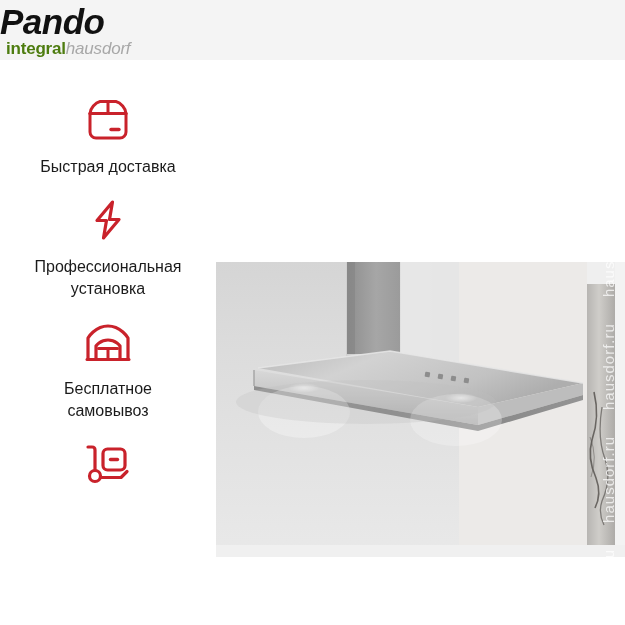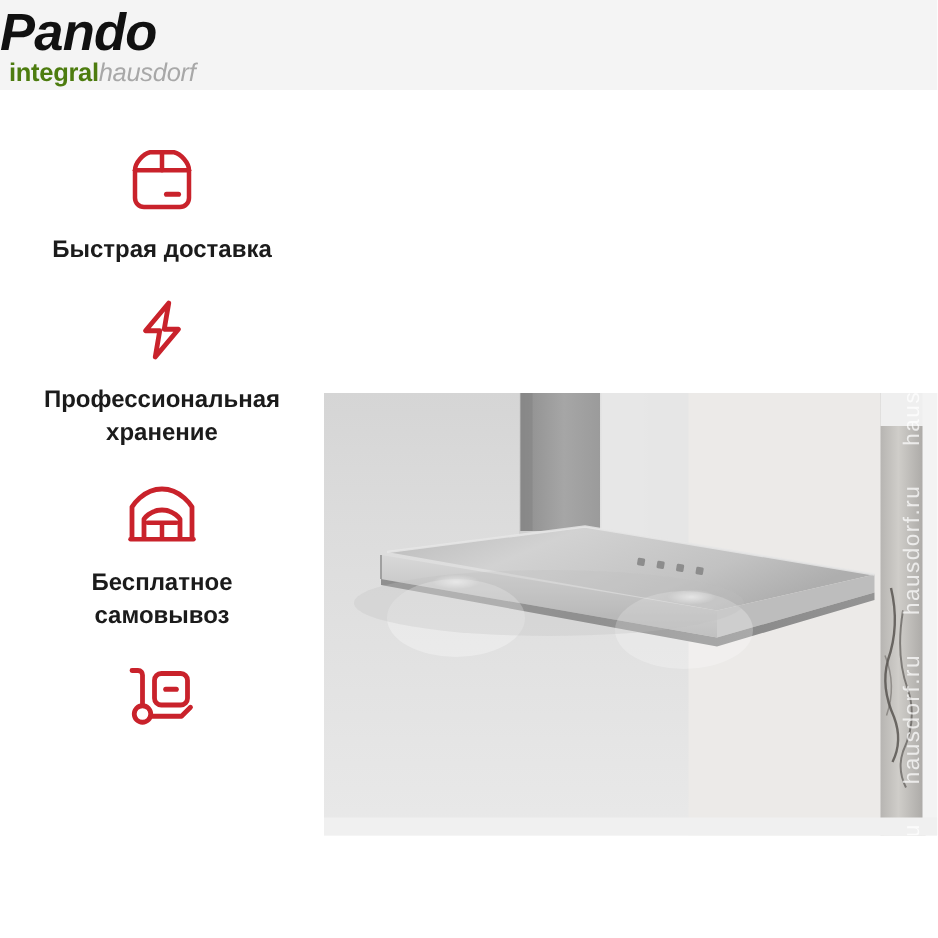--- a/index.html
+++ b/index.html
@@ -85,21 +85,21 @@
     height: 48px;
     display: flex;
     align-items: center;
     justify-content: center;
     margin-bottom: 12px;
   }
   .feature-label {
     font-size: 16px;
     line-height: 22px;
     color: #1b1b1b;
-    font-weight: bold;
+    font-weight: normal;
     padding: 0 10px;
     white-space: pre-line;
   }
 
   
   .photo {
     position: absolute;
     left: 216px;
     top: 202px;
     width: 409px;
@@ -164,21 +164,21 @@
       <div class="feature-label">Быстрая доставка</div>
     </div>
 
     <div class="feature">
       <div class="feature-icon">
         <svg width="34" height="42" viewBox="0 0 34 42" fill="none" xmlns="http://www.w3.org/2000/svg">
           <path d="M21.5 3 L6 21.5 L15.5 21.5 L12.5 39 L28 20.5 L18.5 20.5 Z" stroke="#c9222b" stroke-width="3.2" stroke-linecap="round" stroke-linejoin="round" fill="none"></path>
         </svg>
       </div>
       <div class="feature-label">Профессиональная
-хранение</div>
+установка</div>
     </div>
 
     <div class="feature">
       <div class="feature-icon">
         <svg width="48" height="42" viewBox="0 0 48 42" fill="none" xmlns="http://www.w3.org/2000/svg">
           <path d="M4 38 L4 17 C4 17 11 5 24 5 C37 5 44 17 44 17 L44 38" stroke="#c9222b" stroke-width="3.2" stroke-linecap="round" stroke-linejoin="round"></path>
           <path d="M12 38 L12 25 C12 25 16 19 24 19 C32 19 36 25 36 25 L36 38" stroke="#c9222b" stroke-width="3.2" stroke-linecap="round" stroke-linejoin="round"></path>
           <line x1="14.5" y1="27.5" x2="33.5" y2="27.5" stroke="#c9222b" stroke-width="3" stroke-linecap="round"></line>
           <line x1="24" y1="28" x2="24" y2="38" stroke="#c9222b" stroke-width="3" stroke-linecap="round"></line>
           <line x1="3" y1="38.5" x2="45" y2="38.5" stroke="#c9222b" stroke-width="3" stroke-linecap="round"></line>

